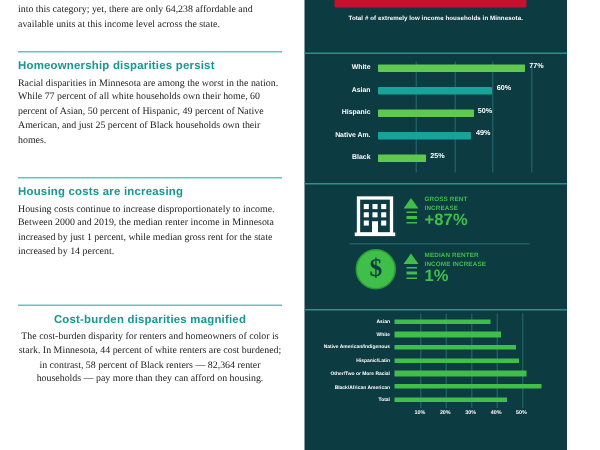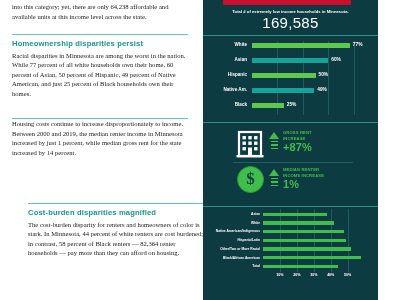--- a/index.html
+++ b/index.html
@@ -59,21 +59,21 @@
     font-family: "Liberation Serif", serif;
     font-size: 6.6px;
     line-height: 9.6px;
     color: #1b1b1b;
     margin: 0;
   }
 
   .sec-1 { position: absolute; left: 12px; top: 0px;   width: 176px; }
   .sec-2 { position: absolute; left: 12px; top: 34px;  width: 176px; }
   .sec-3 { position: absolute; left: 12px; top: 118px; width: 176px; }
-  .sec-4 { position: absolute; left: 28px; top: 203px; width: 176px; }
+  .sec-4 { position: absolute; left: 12px; top: 203px; width: 176px; text-align: center; }
 
   
   .right-panel {
     position: absolute;
     left: 203px;
     top: 0;
     width: 175px;
     height: 300px;
     background: #0d3b42;
   }
@@ -327,37 +327,37 @@
     </div>
 
     <div class="sec-2">
       <div class="rule"></div>
       <div class="sec-title">Homeownership disparities persist</div>
       <p class="sec-body">Racial disparities in Minnesota are among the worst in the nation. While 77 percent of all white households own their home, 60 percent of Asian, 50 percent of Hispanic, 49 percent of Native American, and just 25 percent of Black households own their homes.</p>
     </div>
 
     <div class="sec-3">
       <div class="rule"></div>
+      <div class="sec-title">Housing costs are increasing</div>
       <p class="sec-body">Housing costs continue to increase disproportionately to income. Between 2000 and 2019, the median renter income in Minnesota increased by just 1 percent, while median gross rent for the state increased by 14 percent.</p>
     </div>
 
     <div class="sec-4">
       <div class="rule"></div>
       <div class="sec-title">Cost-burden disparities magnified</div>
       <p class="sec-body">The cost-burden disparity for renters and homeowners of color is stark. In Minnesota, 44 percent of white renters are cost burdened; in contrast, 58 percent of Black renters — 82,364 renter households — pay more than they can afford on housing.</p>
     </div>
 
   </div>
 
   <div class="right-panel">
 
     <div class="red-banner"></div>
 
     <div class="stat-caption">Total # of extremely low income households in Minnesota.</div>
-    <div class="stat-number">169,585</div>
 
     <div class="panel-divider div-1"></div>
 
     <div class="chart-own" id="chart-own">
         <div class="own-grid" style="left: 74.4118px;"></div>
         <div class="own-grid" style="left: 99.8235px;"></div>
         <div class="own-grid" style="left: 125.235px;"></div>
         <div class="own-grid" style="left: 150.647px;"></div>
         <div class="own-row" style="top: 2px;">
           <div class="own-label">White</div>

